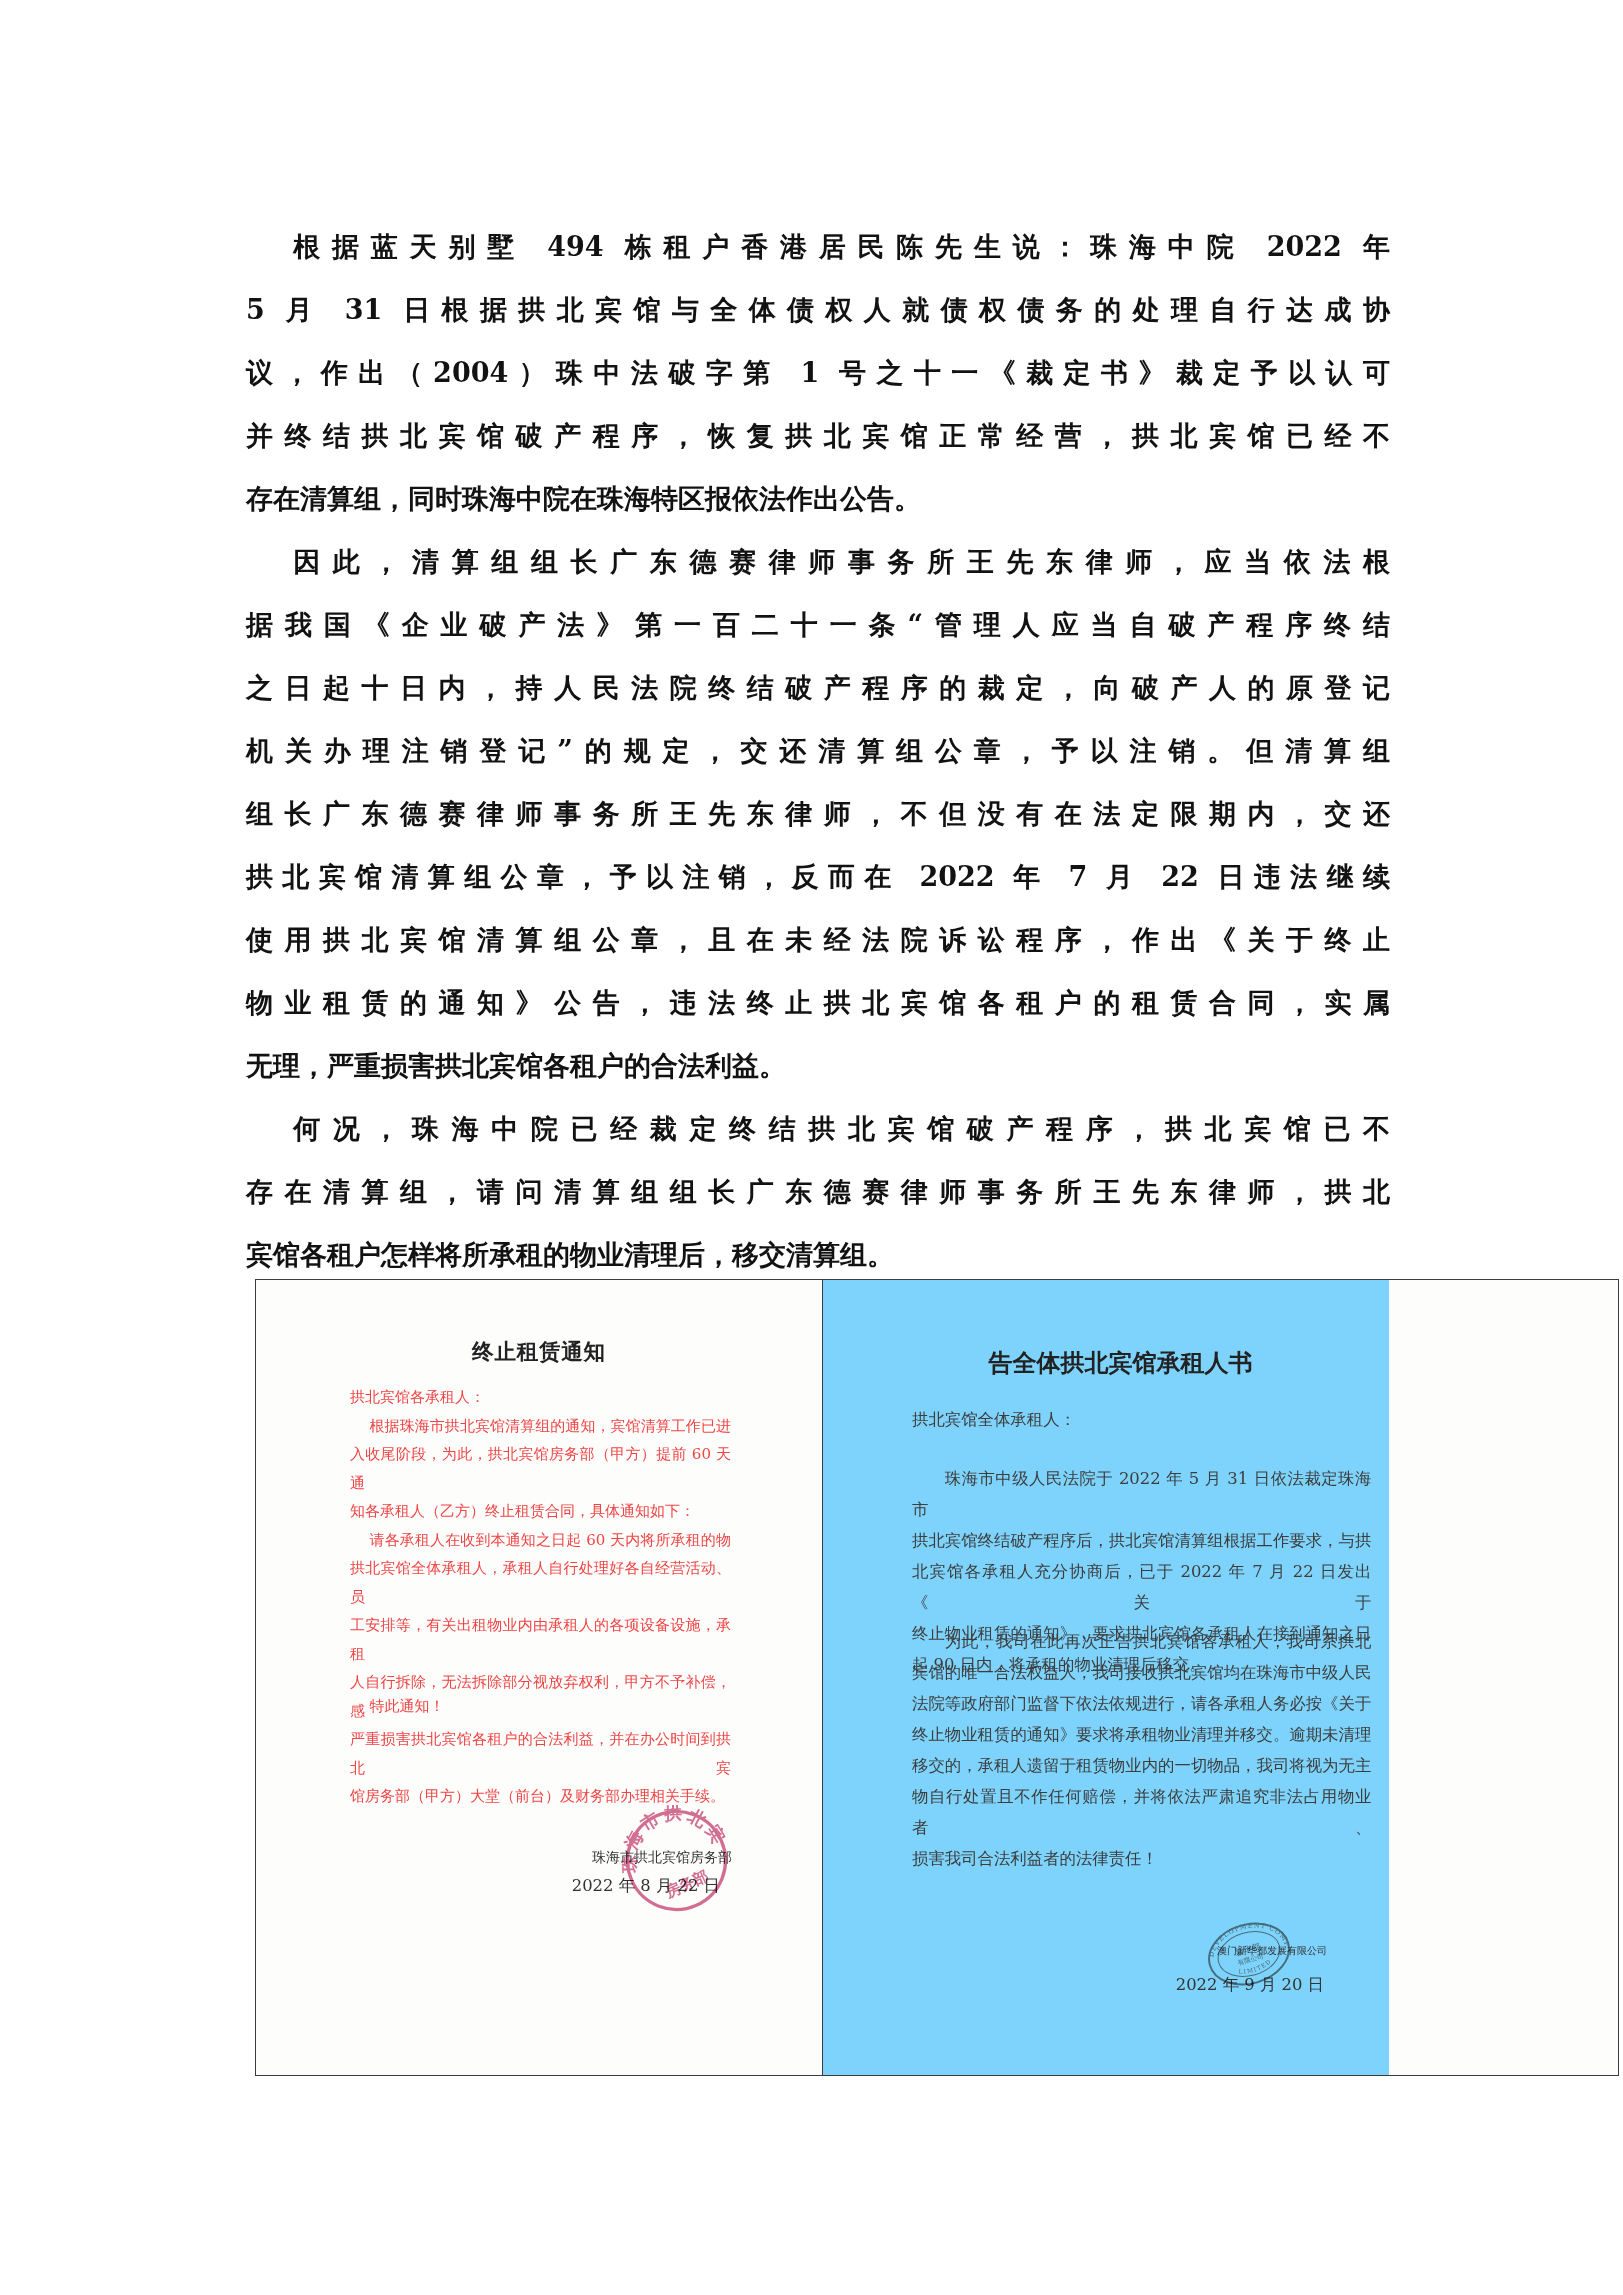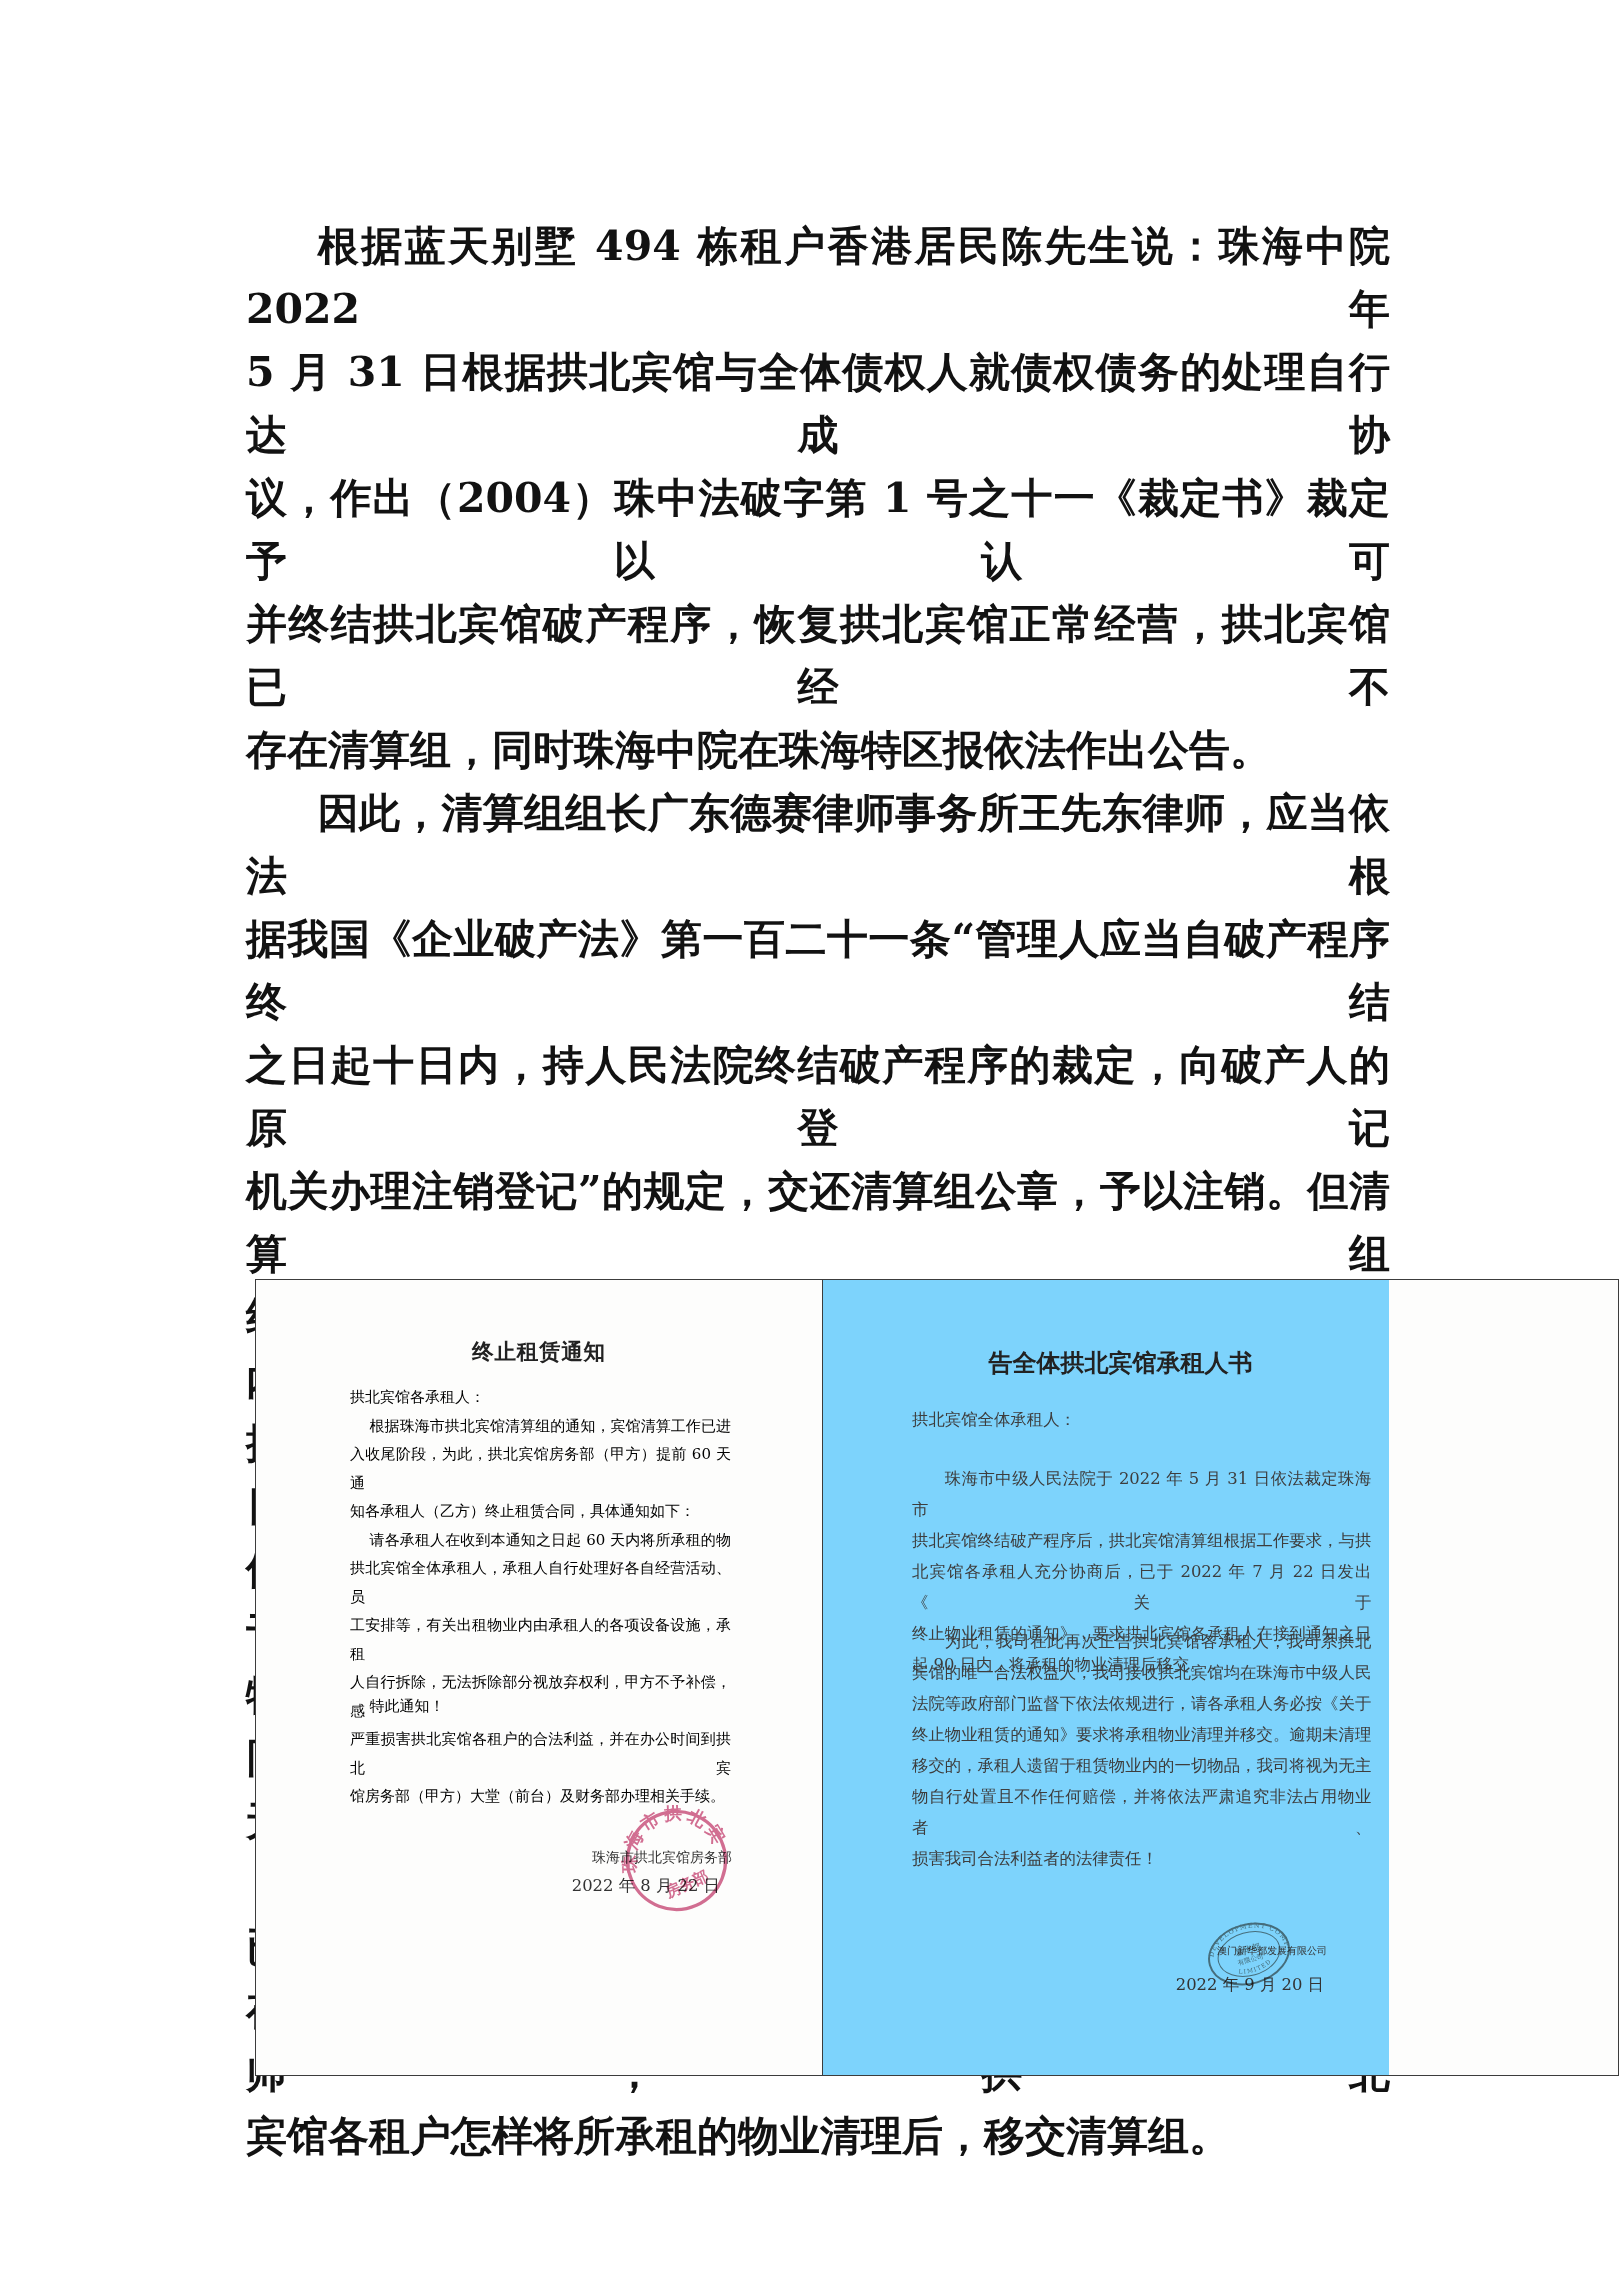--- a/index.html
+++ b/index.html
@@ -2,38 +2,38 @@
 <html style="font-size:10.5px"><head>
 <meta charset="utf-8">
 <style>
   html,body{margin:0;padding:0;background:#ffffff;}
   body{width:1624px;height:2295px;position:relative;
        font-family:"DejaVu Serif","Liberation Serif",serif;}
   .page{position:absolute;inset:0;background:#ffffff;overflow:hidden;}
 
   
   .main-text{position:absolute;left:246px;top:215px;width:1144px;
-             font-size:41px;line-height:63px;font-weight:700;color:#121212;}
+             font-size:27px;line-height:63px;font-weight:700;color:#121212;}
   .main-text .ln{text-align:justify;text-align-last:justify;}
   .main-text .ln.indent{text-indent:1.75em;}
   .main-text .ln.end{text-align-last:left;}
 
   
   .scan-box{position:absolute;left:255px;top:1279px;width:1364px;height:797px;
             border:1.3px solid #3c3c3c;box-sizing:border-box;background:#fdfdfc;}
   .scan-divider{position:absolute;left:566px;top:0;width:1.3px;height:100%;background:#3c3c3c;}
   .panel{position:absolute;top:0;height:100%;}
   .panel-left{left:0;width:566px;background:#fdfdfc;}
   .panel-right{left:567px;width:566px;background:#7dd3fc;}
 
   .doc-title{position:absolute;width:100%;text-align:center;font-weight:700;color:#222;}
   .panel-left .doc-title{top:59px;font-size:21.6px;line-height:26px;letter-spacing:0.7px;}
   .panel-right .doc-title{top:68px;font-size:24px;line-height:29px;padding-left:29px;box-sizing:border-box;}
 
-  .doc-block{position:absolute;left:0;right:0;color:#000000;}
+  .doc-block{position:absolute;left:0;right:0;color:#ef4444;}
   .panel-left  .doc-block{font-size:15px;line-height:28.5px;padding-left:94px;padding-right:91px;}
   .panel-right .doc-block{font-size:16.4px;line-height:31px;padding-left:89px;padding-right:17.7px;color:#3d3d3d;}
   .doc-block .ln{text-align:justify;text-align-last:justify;}
   .doc-block .ln.end{text-align-last:left;}
   .panel-left  .doc-block .ln.indent{text-indent:1.3em;}
   .panel-right .doc-block .ln.indent{text-indent:2em;}
 
   .closing-line{position:absolute;left:0;right:0;}
   .signoff{position:absolute;left:0;right:0;text-align:right;color:#333;}
 

